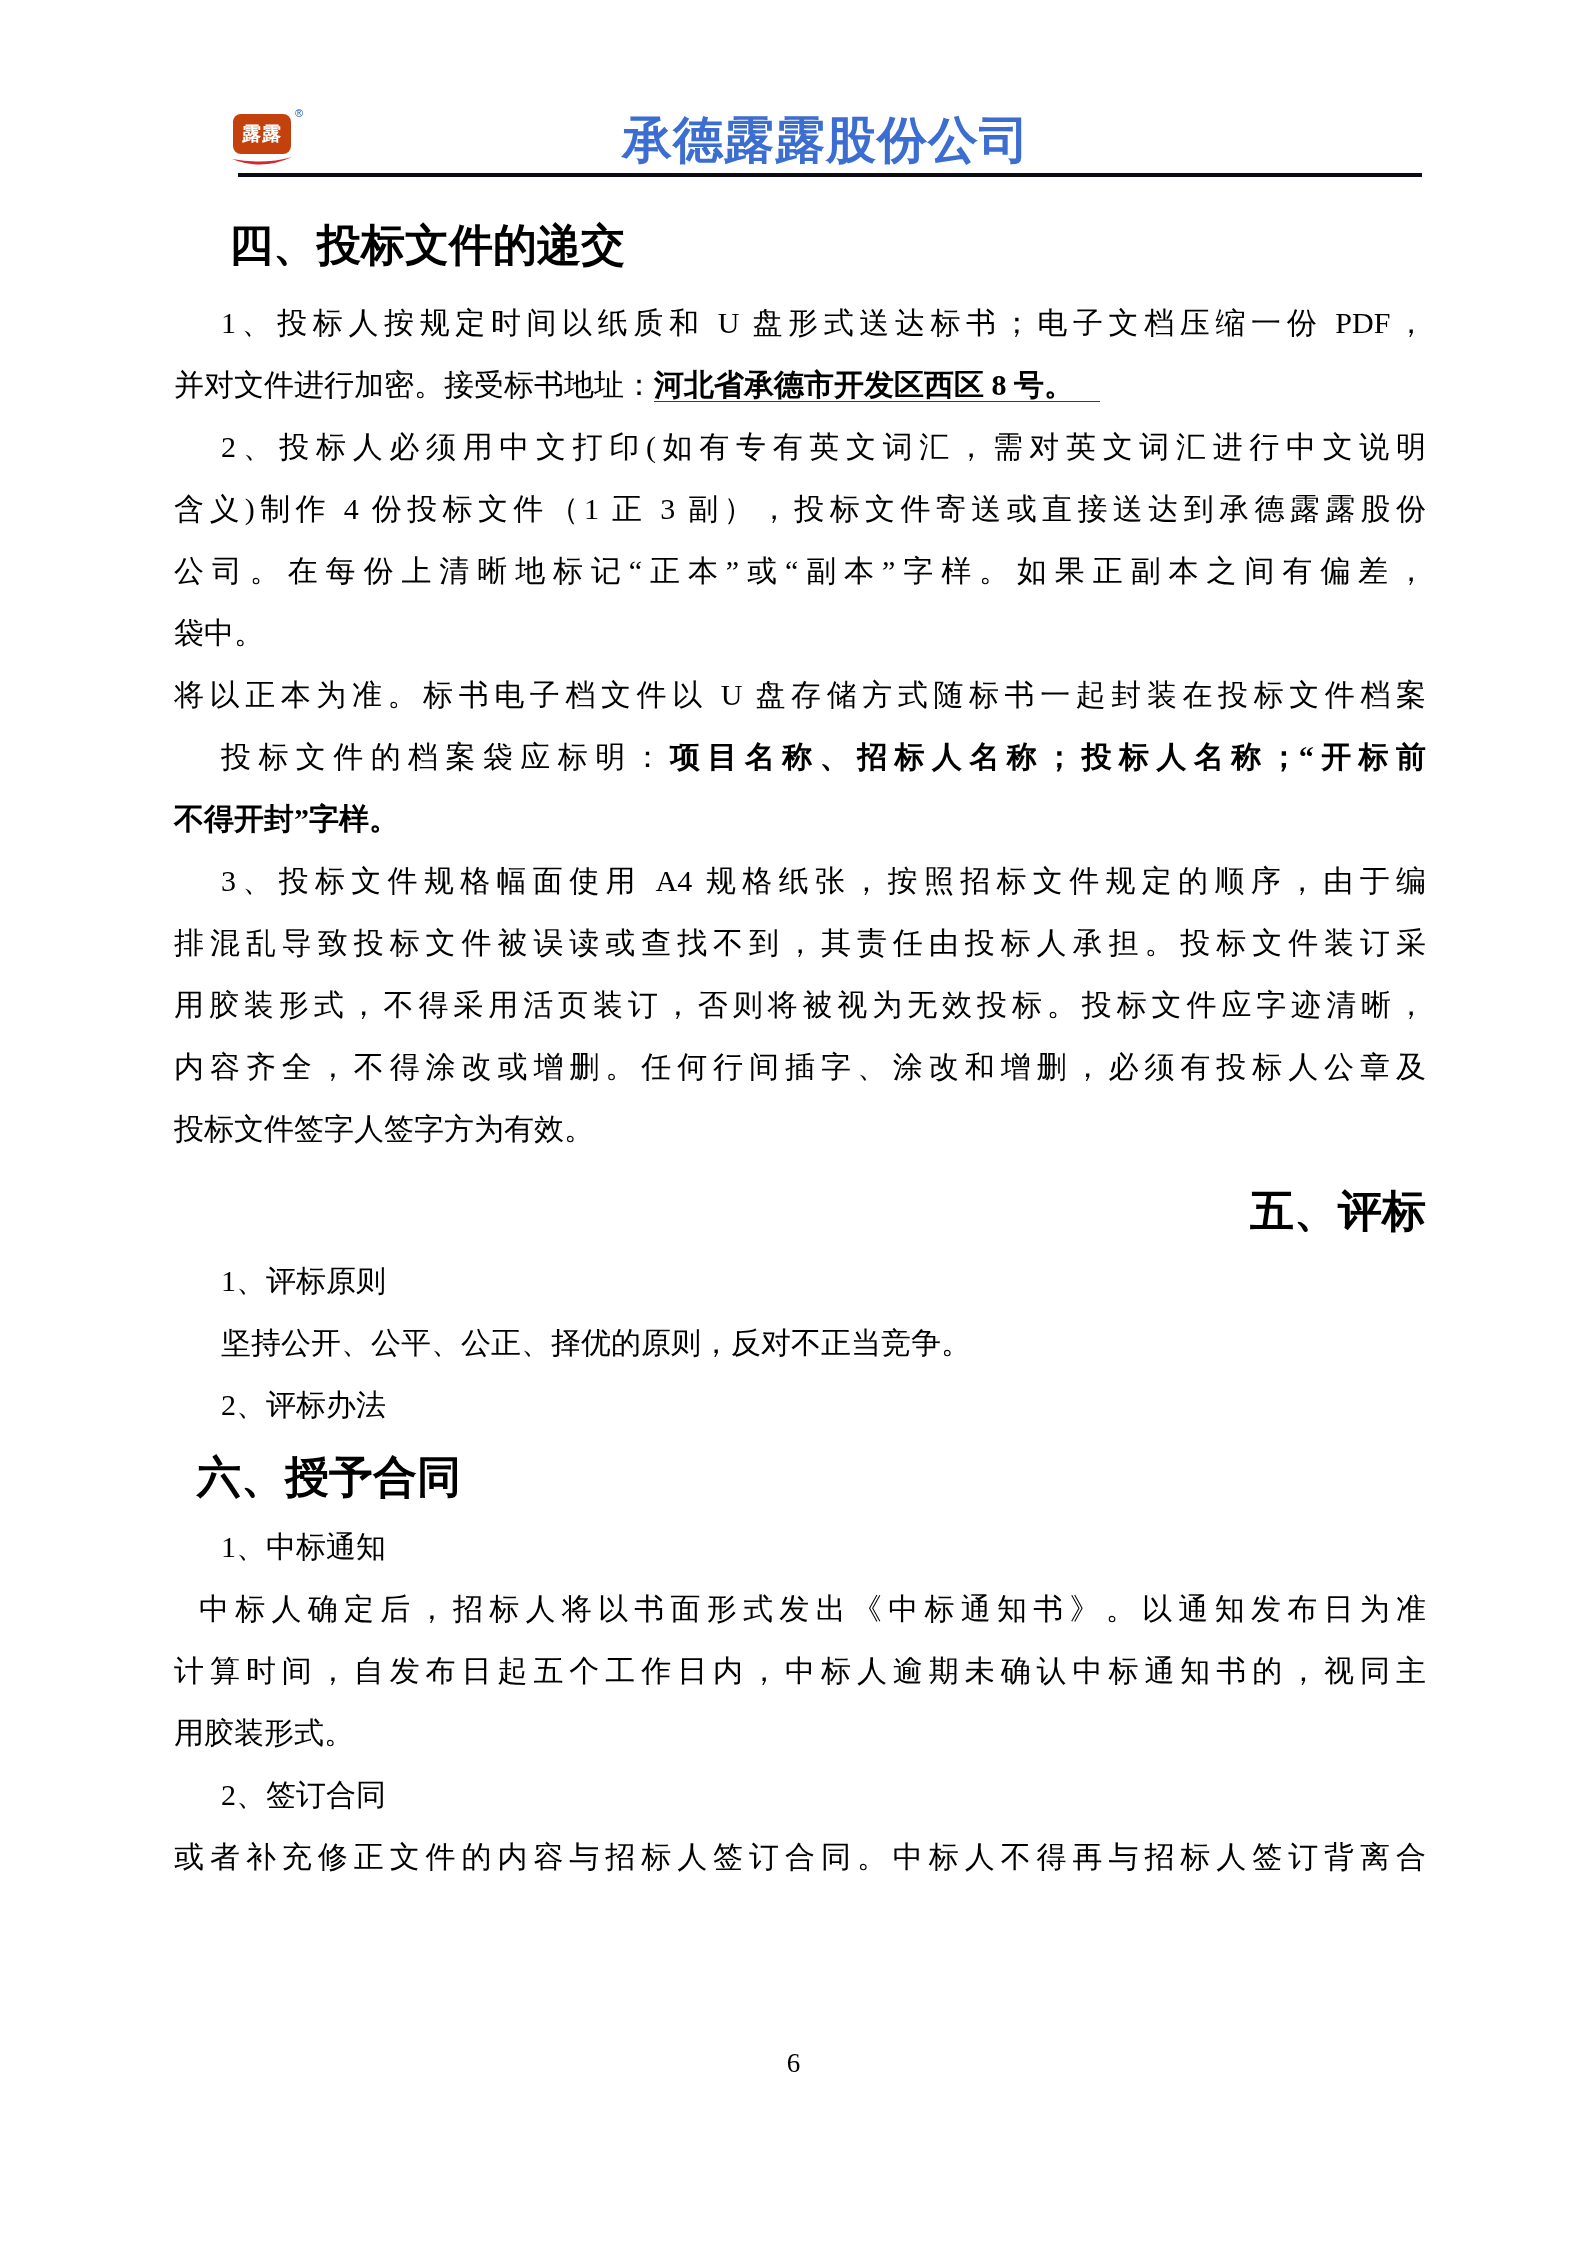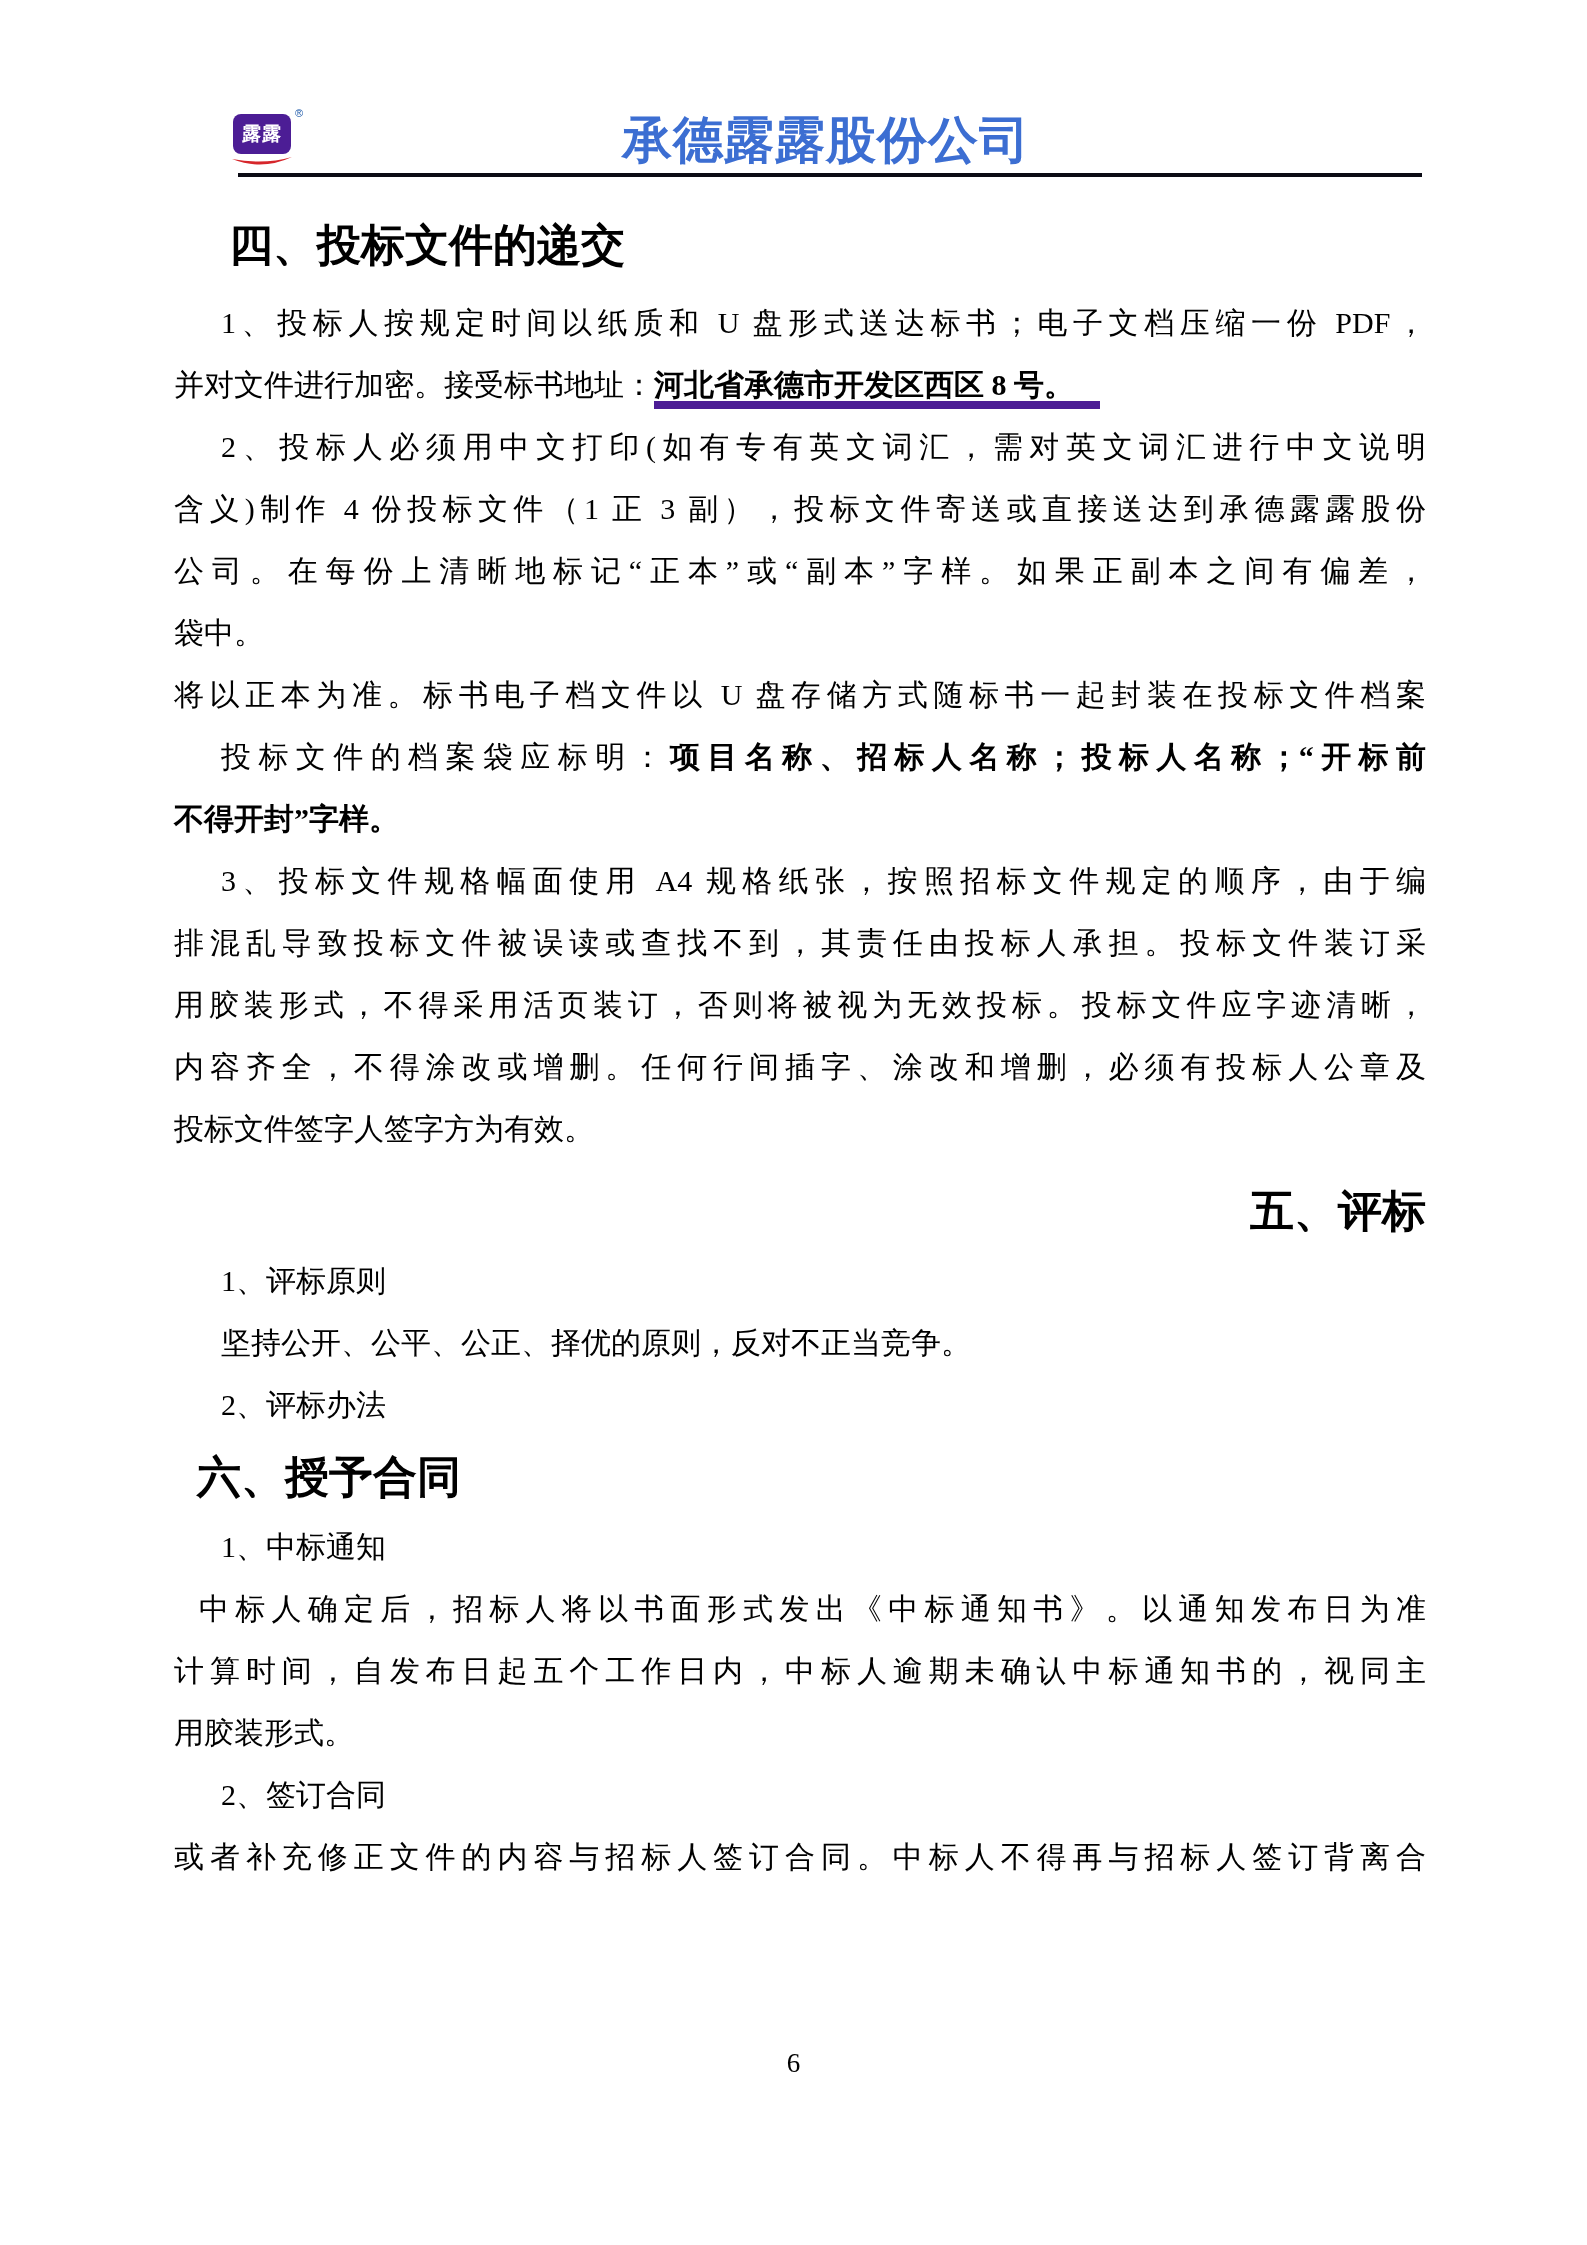--- a/index.html
+++ b/index.html
@@ -10,21 +10,21 @@
     position:relative;
     overflow:hidden;
   }
   .page{position:relative;width:1587px;height:2245px;background:#fff;}
 
   
   .header{position:absolute;top:0;left:0;width:100%;height:180px;}
   .logo{position:absolute;left:233px;top:112px;width:66px;height:56px;}
   .logo-box{
     position:absolute;left:0;top:2px;width:58px;height:40px;
-    background:#4c1d95;border-radius:8px;
+    background:#c2410c;border-radius:8px;
     display:flex;align-items:center;justify-content:center;
     color:#fff;font-family:"Liberation Sans","DejaVu Sans",sans-serif;
     font-weight:bold;font-size:19px;letter-spacing:1px;
   }
   .logo-reg{
     position:absolute;right:-4px;top:-5px;
     font-size:11px;color:#1A57A8;
     font-family:"Liberation Sans",sans-serif;
   }
   .logo-swoosh{position:absolute;left:-3px;top:44px;width:64px;height:14px;}
@@ -53,21 +53,21 @@
     font-size:30px;line-height:62px;height:62px;
     text-align:justify;white-space:nowrap;
   }
   .fill{text-align-last:justify;white-space:normal;}
   .ind{text-indent:47px;}
   .ind-sm{text-indent:25px;}
   .ind-p{text-indent:52px;}
   .b{font-weight:bold;}
   .addr{
     font-weight:bold;
-    border-bottom:8px solid #4c1d95;
+    border-bottom:1px solid #4c1d95;
     padding-right:26px;
   }
 
   
   .page-number{
     position:absolute;left:0;top:2048px;width:100%;
     text-align:center;font-size:27px;line-height:30px;
   }
 </style>
 </head>

